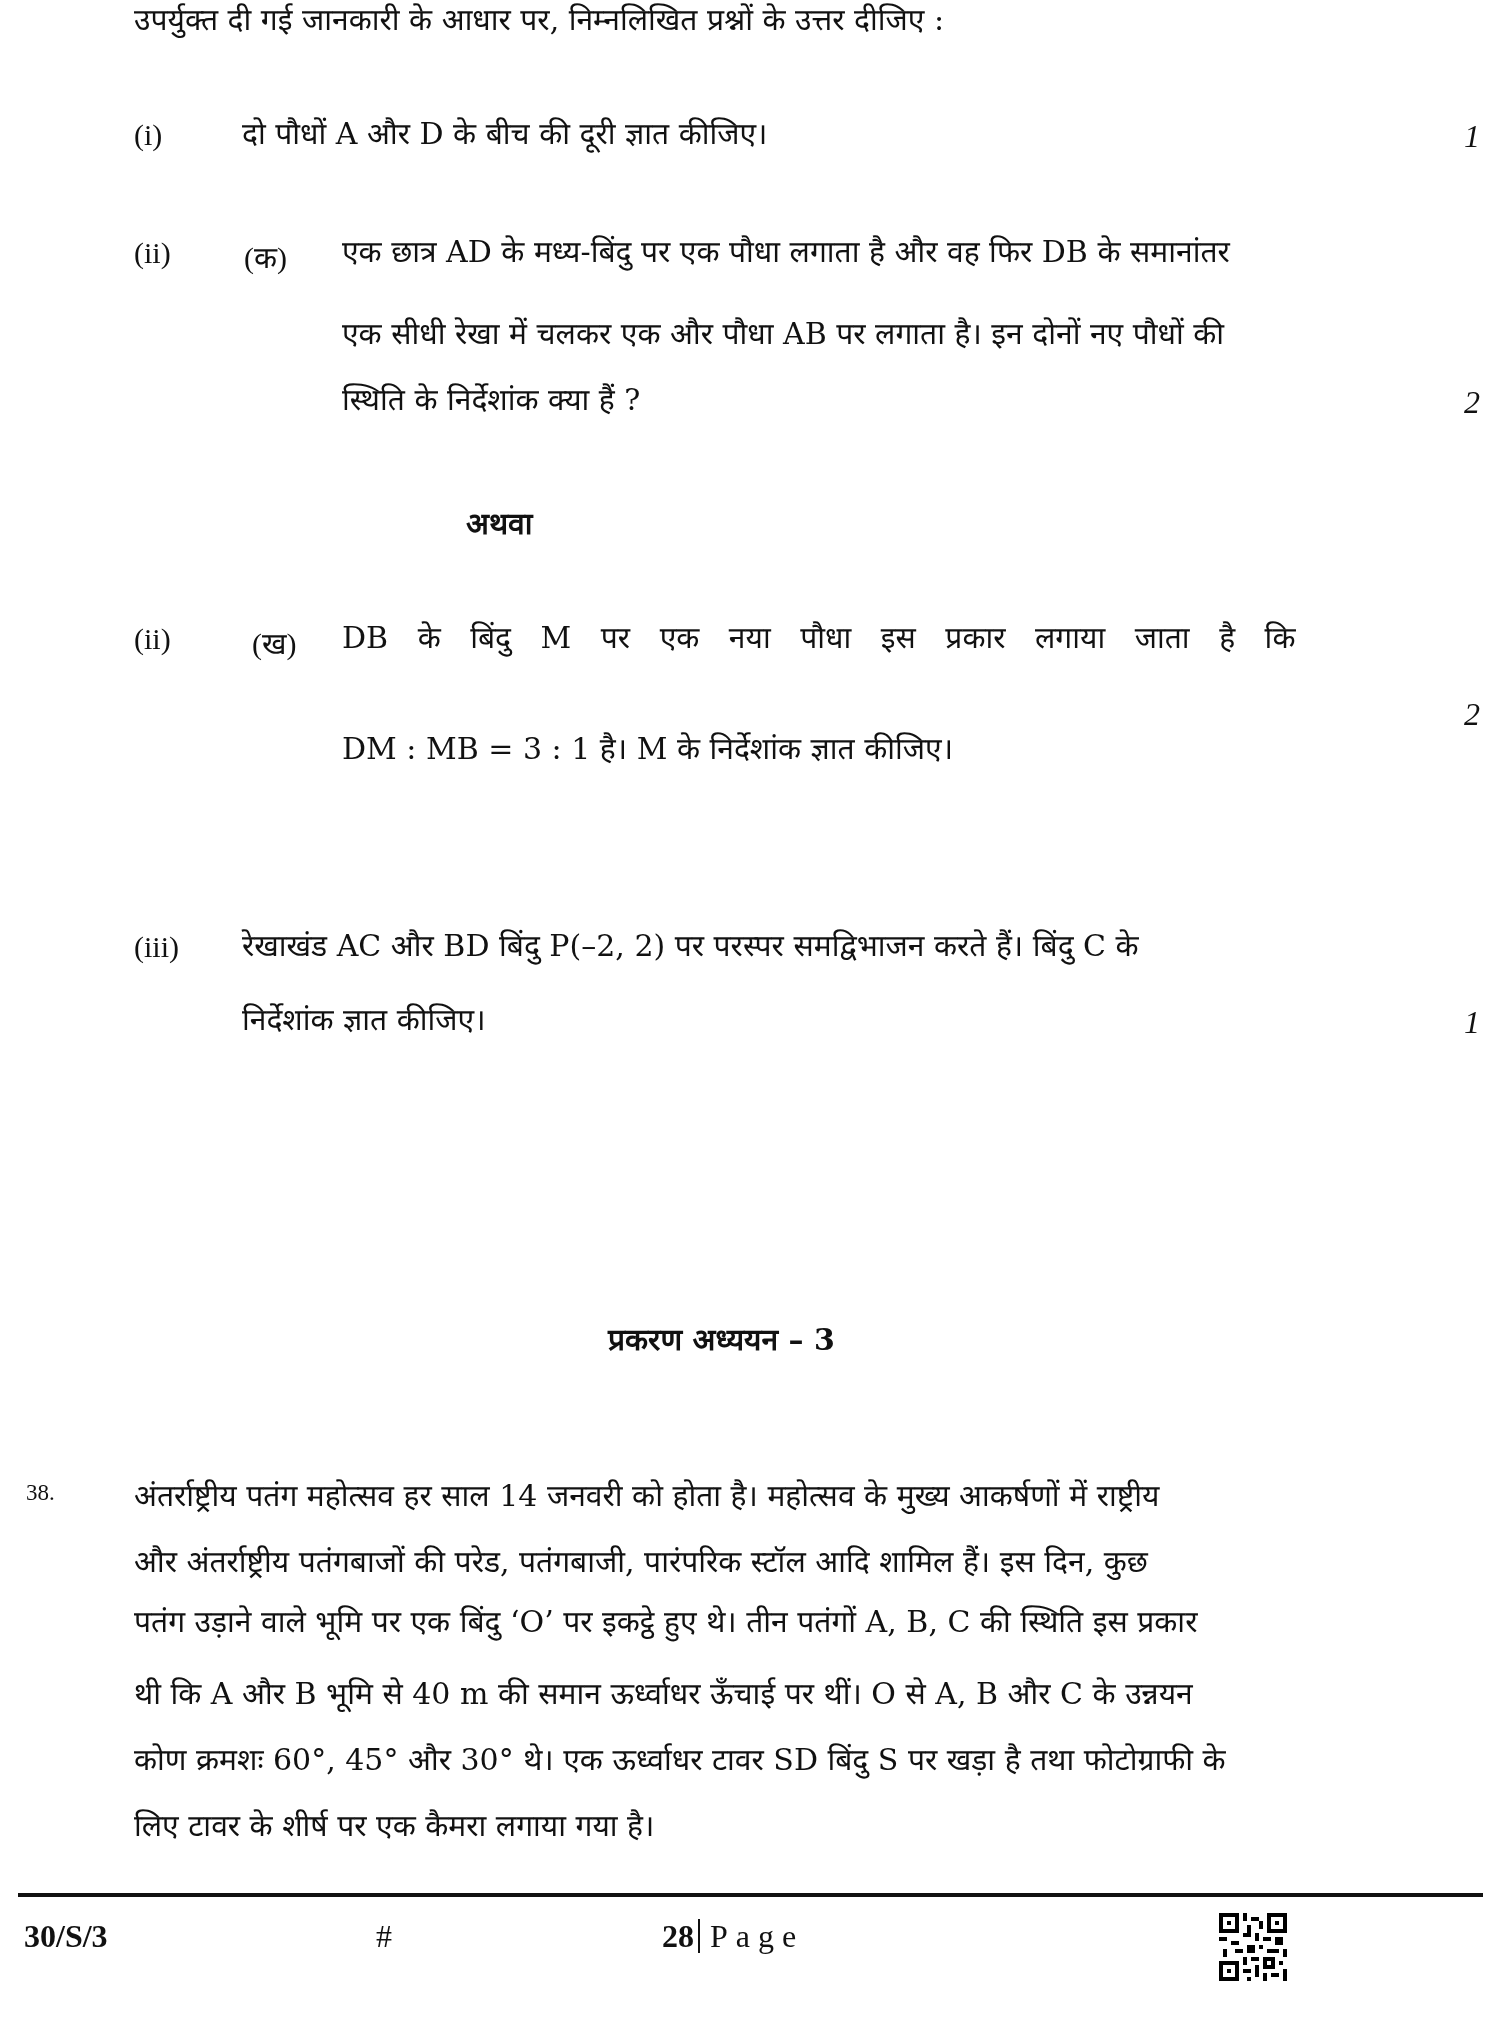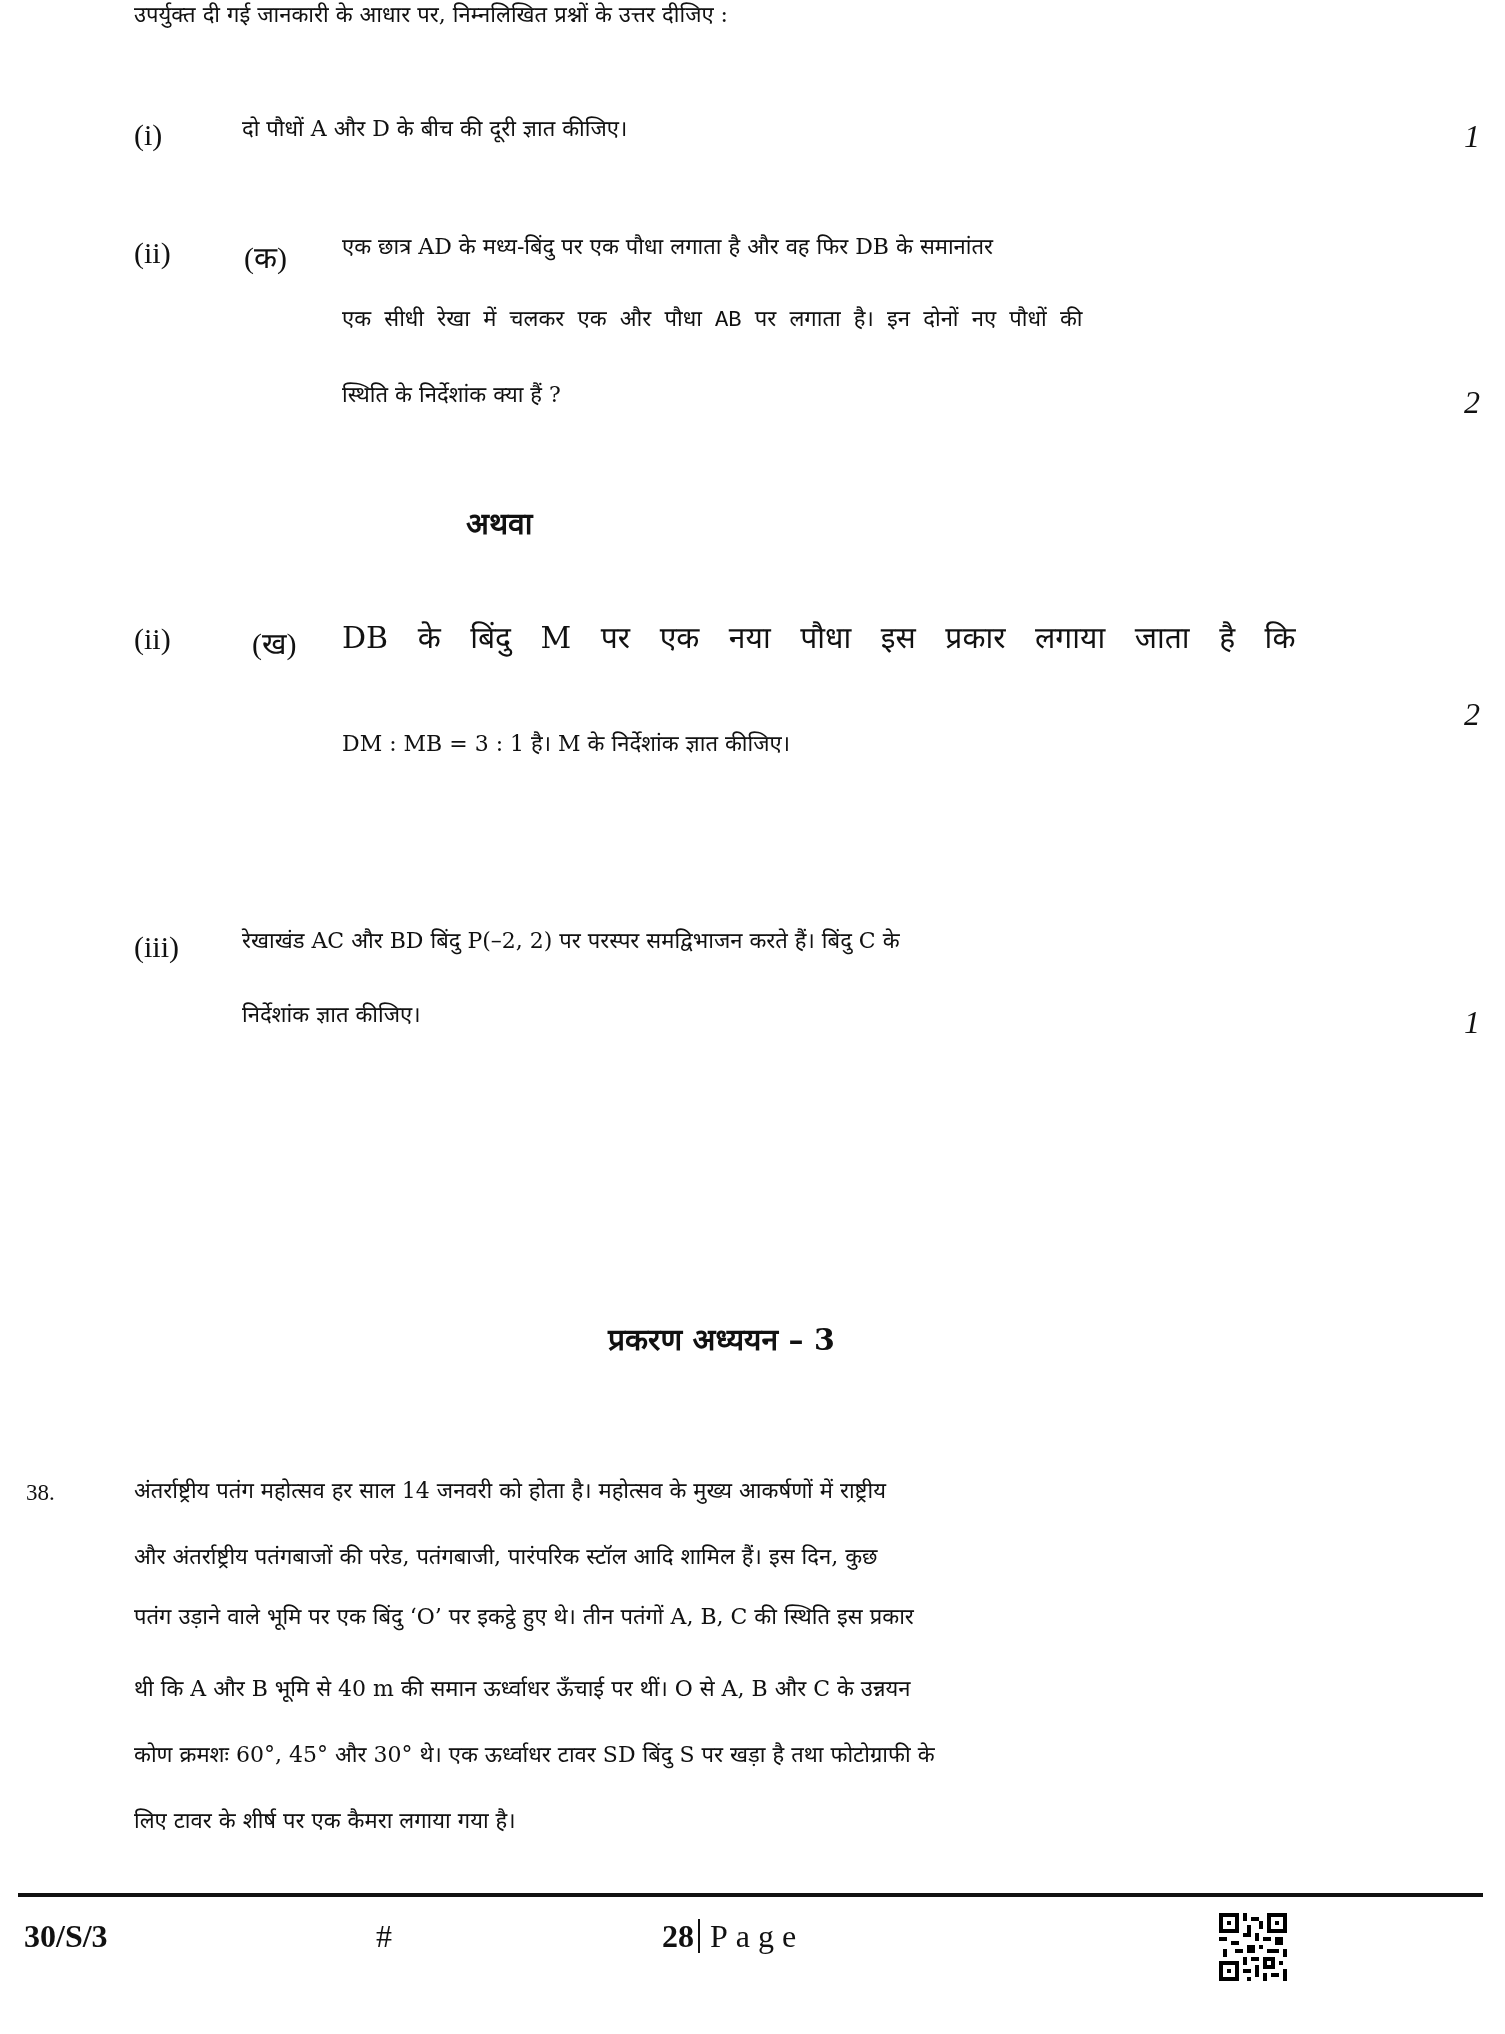--- a/index.html
+++ b/index.html
@@ -10,21 +10,21 @@
     body {
       width: 1505px;
       height: 2034px;
       position: relative;
       overflow: hidden;
       font-family: "DejaVu Serif", "Liberation Serif", serif;
       color: #111111;
     }
     .abs { position: absolute; }
     .txt {
-      font-size: 22px;
+      font-size: 30px;
       line-height: 1.2;
       white-space: nowrap;
     }
     .justify-line {
       font-size: 30px;
       line-height: 1.2;
       white-space: nowrap;
       display: flex;
       justify-content: flex-start;
     }
@@ -84,21 +84,21 @@
 
 <div class="abs txt" style="left:134px; top:2px;">उपर्युक्त दी गई जानकारी के आधार पर, निम्नलिखित प्रश्नों के उत्तर दीजिए :</div>
 
 <div class="abs label" style="left:134px; top:118px;">(i)</div>
 <div class="abs txt" style="left:242px; top:116px;">दो पौधों A और D के बीच की दूरी ज्ञात कीजिए।</div>
 <div class="abs mark" style="left:1440px; top:118px;">1</div>
 
 <div class="abs label" style="left:134px; top:236px;">(ii)</div>
 <div class="abs label" style="left:244px; top:236px;">(क)</div>
 <div class="abs txt" style="left:342px; top:234px;">एक छात्र AD के मध्य-बिंदु पर एक पौधा लगाता है और वह फिर DB के समानांतर</div>
-<div class="abs txt" style="left:342px; top:308px;font-family:Liberation Mono, monospace;">एक सीधी रेखा में चलकर एक और पौधा AB पर लगाता है। इन दोनों नए पौधों की</div>
+<div class="abs txt" style="left:342px; top:316px;">एक सीधी रेखा में चलकर एक और पौधा AB पर लगाता है। इन दोनों नए पौधों की</div>
 <div class="abs txt" style="left:342px; top:382px;">स्थिति के निर्देशांक क्या हैं ?</div>
 <div class="abs mark" style="left:1440px; top:384px;">2</div>
 
 <div class="abs heading" style="left:466px; top:502px;">अथवा</div>
 
 <div class="abs label" style="left:134px; top:622px;">(ii)</div>
 <div class="abs label" style="left:252px; top:622px;">(ख)</div>
 <div class="abs justify-line" style="left:342px; top:620px; width:1052px;">
   <span style="word-spacing:20px;">DB के बिंदु M पर एक नया पौधा इस प्रकार लगाया जाता है कि</span>
 </div>

